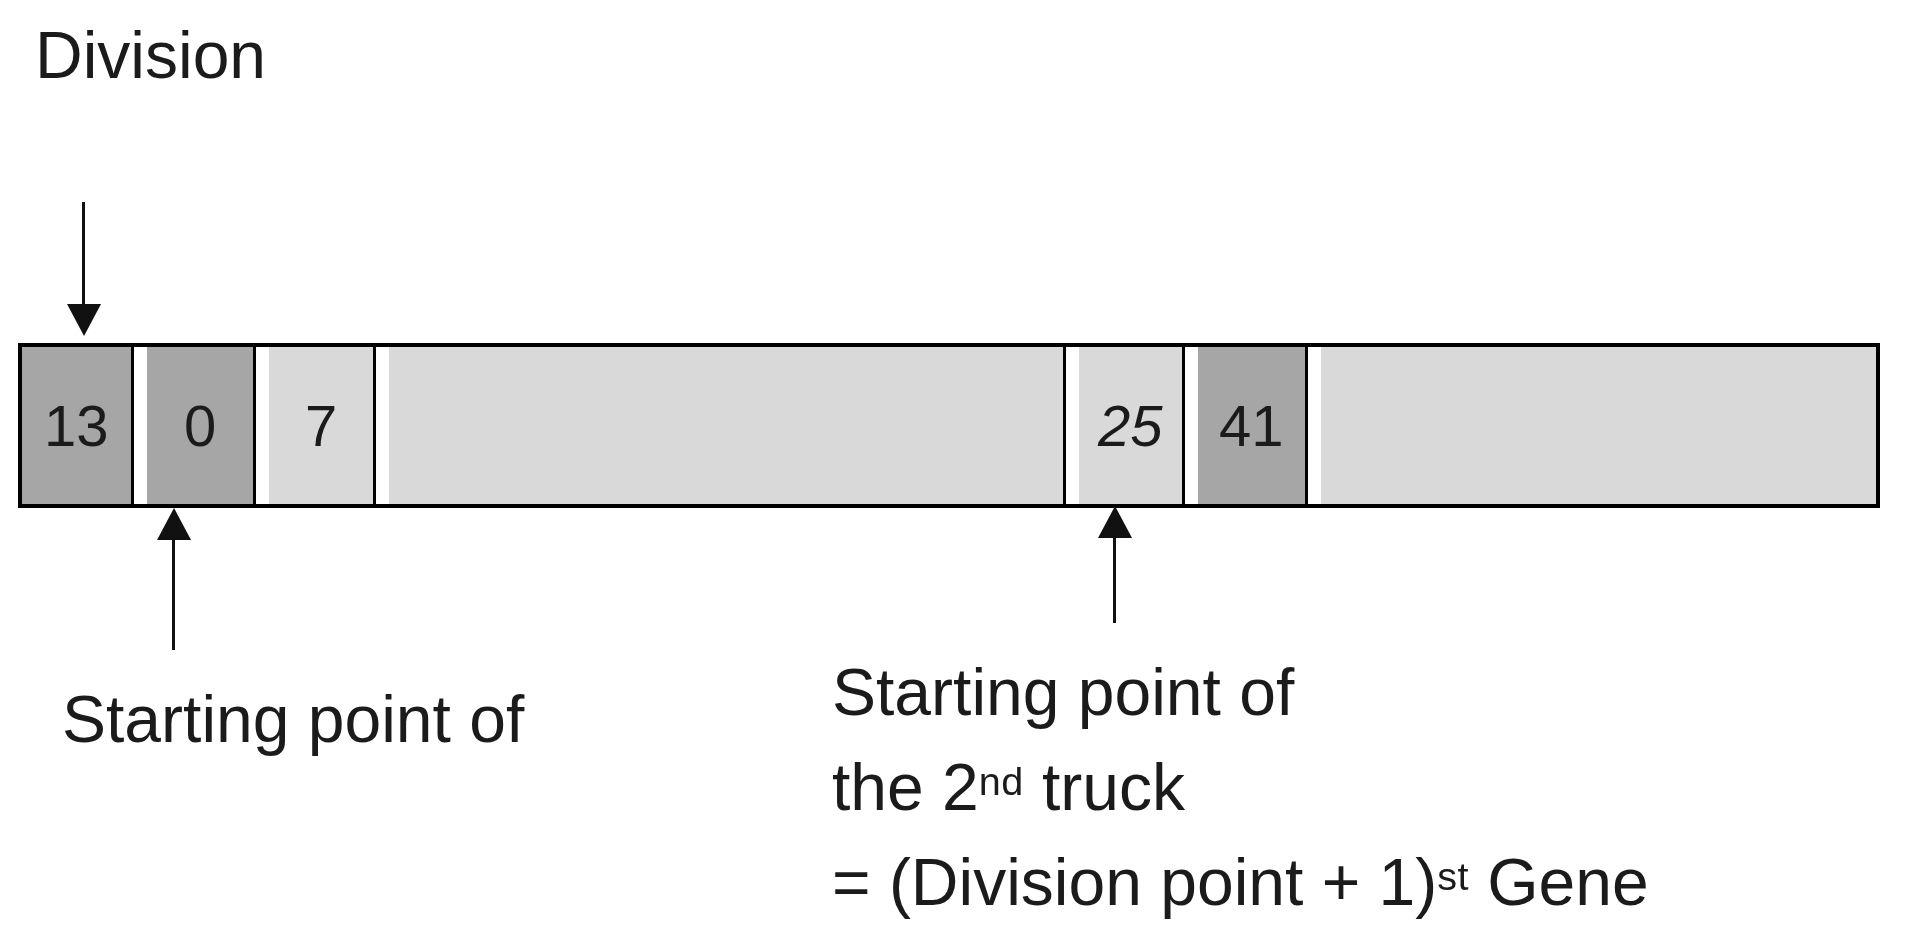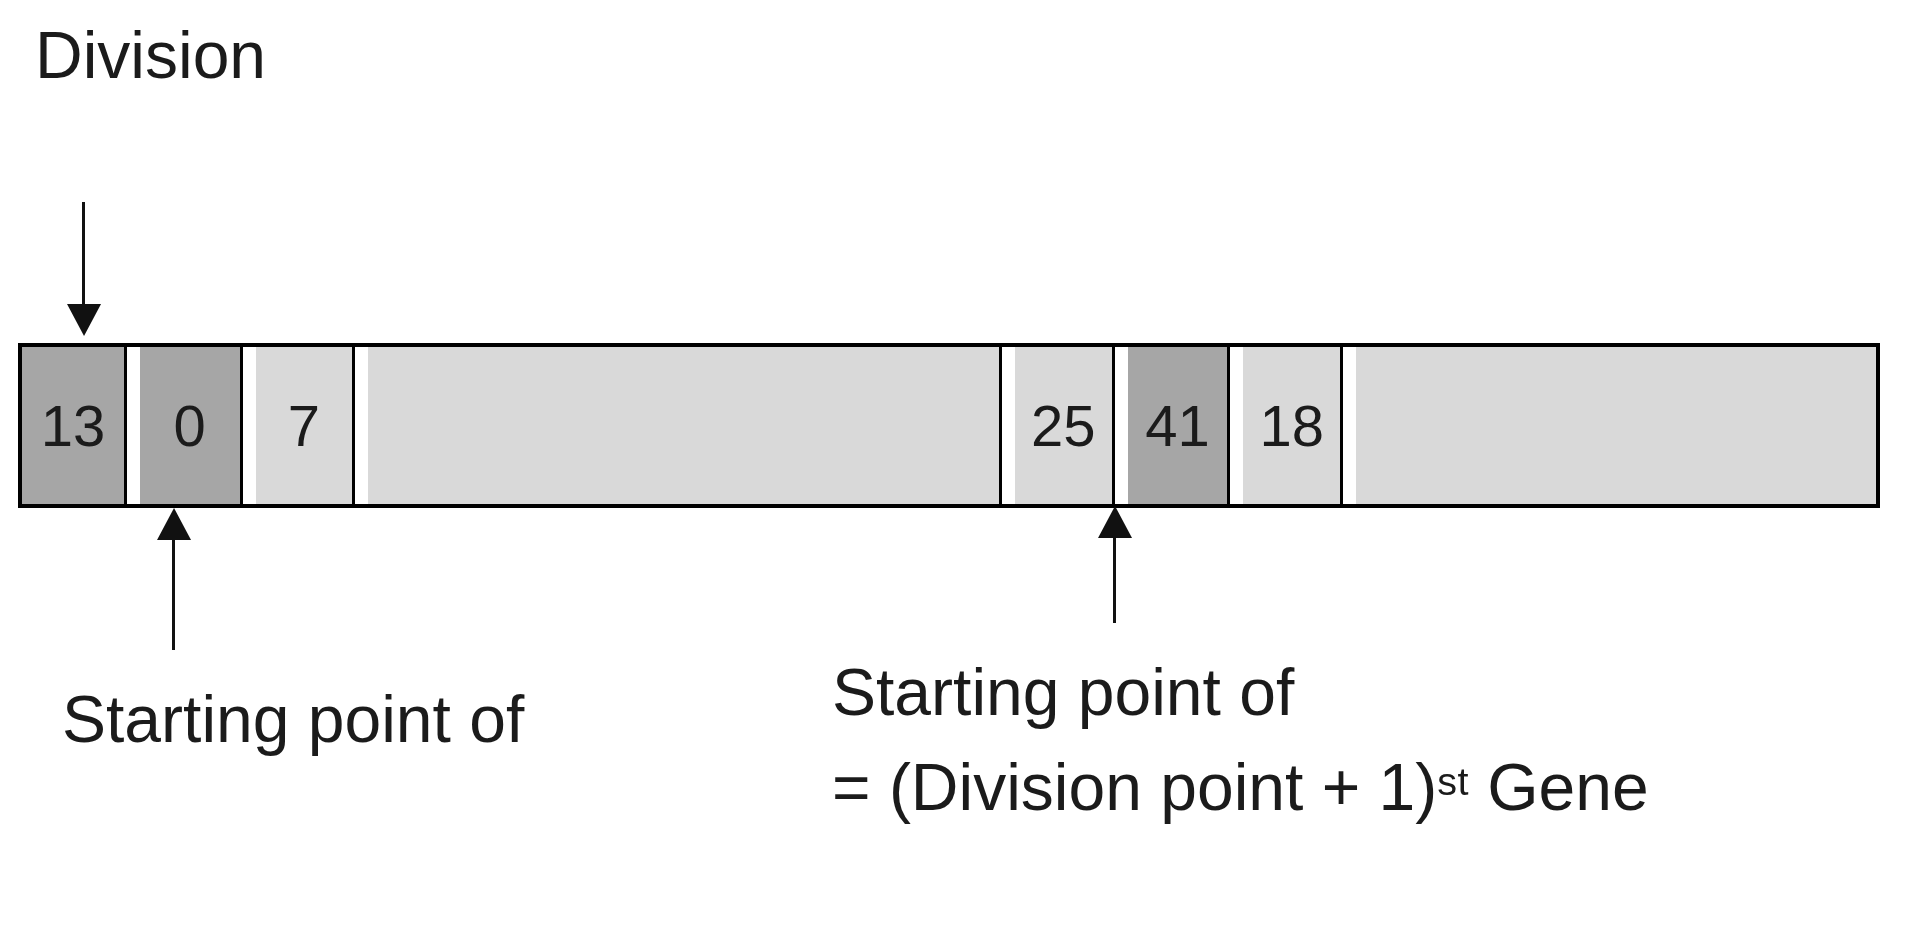--- a/index.html
+++ b/index.html
@@ -107,34 +107,34 @@
   </div>
 
   <div class="arrow-line div-arrow-line"></div>
   <div class="arrow-head down div-arrow-head"></div>
 
   <div class="bar" id="bar">
       <div class="cell dark" style="flex-grow: 103;">13</div>
       <div class="cell dark" style="flex-grow: 101;">0</div>
       <div class="cell light" style="flex-grow: 98;">7</div>
       <div class="cell light" style="flex-grow: 638;"></div>
-      <div class="cell light" style="flex-grow: 98;">25</div>
+      <div class="cell light" style="flex-grow: 98; font-style: italic;">25</div>
       <div class="cell dark" style="flex-grow: 101;">41</div>
-      <div class="cell light" style="flex-grow: 98;">18</div>
       <div class="cell light" style="flex-grow: 526;"></div>
     </div>
 
   <div class="arrow-head up t1-arrow-head"></div>
   <div class="arrow-line t1-arrow-line"></div>
 
   <div class="arrow-head up t2-arrow-head"></div>
   <div class="arrow-line t2-arrow-line"></div>
 
   <div class="label truck1-label">
     <div>Starting point of</div>
   </div>
 
   <div class="label truck2-label">
     <div>Starting point of</div>
+    <div><span>the 2</span><sup>nd</sup><span> truck</span></div>
     <div><span>= (Division point + 1)</span><sup>st</sup><span> Gene</span></div>
   </div>
 
 </div>
 
 </body></html>

